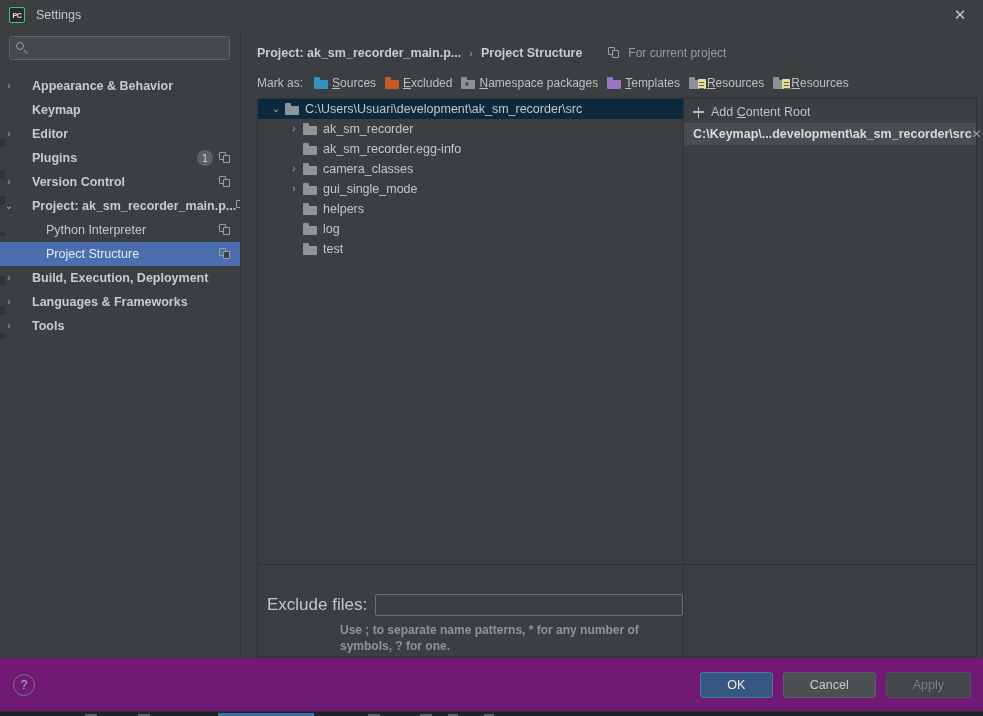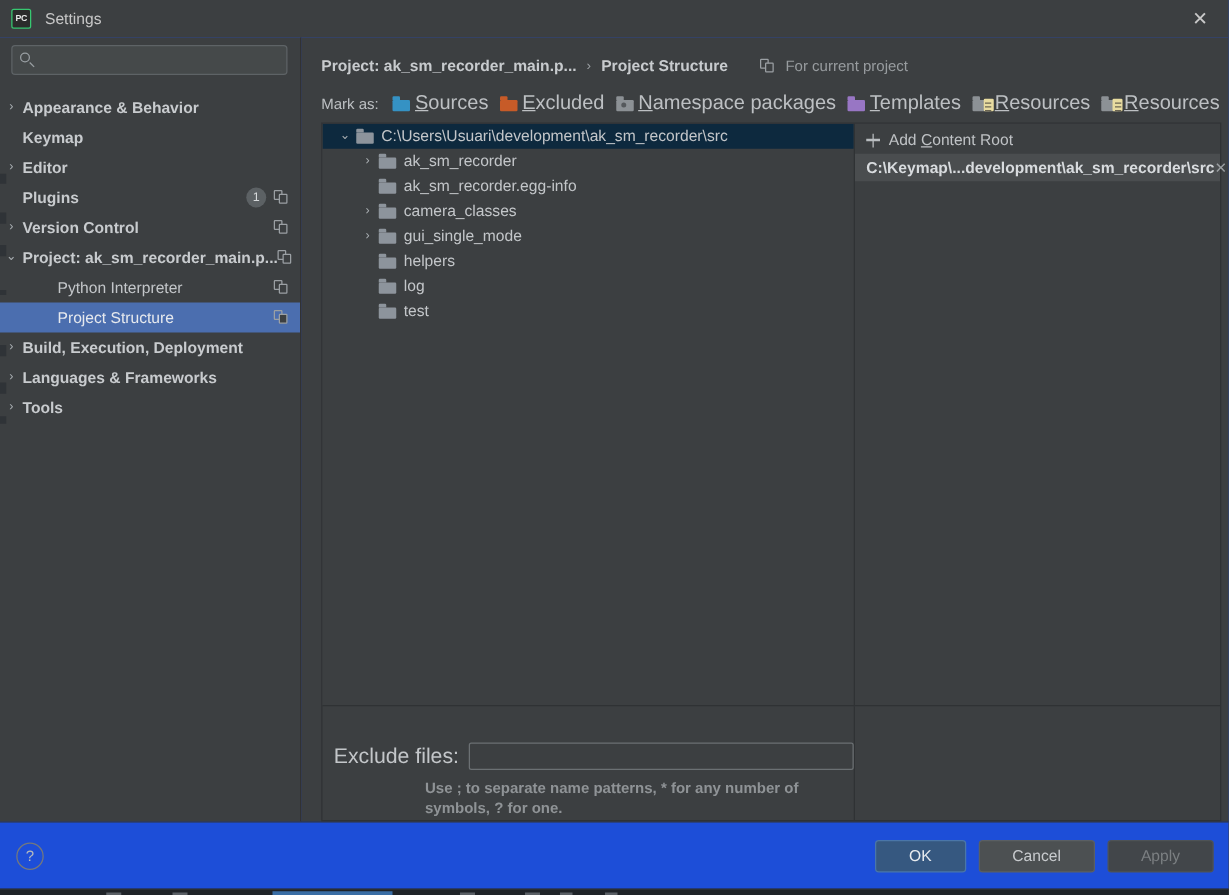--- a/index.html
+++ b/index.html
@@ -18,21 +18,21 @@
   }
   #taskbar-sliver .tb-mark { position: absolute; bottom: 0; height: 2px; background: #5b6066; }
   #taskbar-sliver .tb-active { background: #3a6ea5; height: 3px; }
 
   
   .edge-artifact { position: absolute; left: 0; width: 5px; background: #2f3337; }
 
   
   #settings-dialog {
     position: absolute; left: 0; top: 0; width: 983px; height: 711px;
-    background: #1d4ed8; display: flex; flex-direction: column;
+    background: #701a75; display: flex; flex-direction: column;
   }
 
   
   #title-bar {
     height: 30px; flex: 0 0 30px; background: #3c3f41;
     display: flex; align-items: center; padding: 0 0 0 9px; position: relative;
   }
   #app-icon {
     width: 16px; height: 16px; border: 1.5px solid #37c871; border-radius: 2px;
     background: #2b2b2b; color: #e8e8e8; font-size: 7px; font-weight: bold;
@@ -81,21 +81,21 @@
     padding-right: 6px; position: relative; cursor: default;
   }
   .nav-row.selected { background: #4b6eaf; }
   .nav-row.selected .nav-label { color: #e6e9ee; }
   .nav-arrow {
     width: 18px; flex: 0 0 18px; display: flex; align-items: center;
     justify-content: center; color: #a9aeb2; font-size: 10px; line-height: 1;
   }
   .nav-arrow.placeholder { visibility: hidden; }
   .nav-label { font-size: 12.5px; color: #c3c6c9; white-space: nowrap; }
-  .nav-row.bold .nav-label { font-weight: bold; color: #c8cbce; }
+  .nav-row.bold .nav-label { font-weight: bold; color: #c8cbce; margin-left: 14px; }
   .nav-row.child { padding-left: 0; }
   .nav-row.child .nav-label { margin-left: 28px; }
   .nav-spacer { flex: 1; }
   .badge-count {
     width: 16px; height: 16px; border-radius: 50%; background: #5c6164;
     color: #d6d9db; font-size: 10px; display: flex; align-items: center;
     justify-content: center; margin-right: 6px;
   }
   .copy-icon { width: 12px; height: 12px; position: relative; flex: 0 0 12px; margin-right: 3px; }
   .copy-icon span {
@@ -116,21 +116,21 @@
     margin-left: 26px; display: flex; align-items: center; gap: 5px;
     color: #989c9f; font-size: 12px; white-space: nowrap;
   }
 
   #markas-row {
     height: 22px; flex: 0 0 22px; display: flex; align-items: center;
     padding-left: 16px; gap: 9px; margin-top: 4px;
   }
   #markas-label { color: #bdc0c3; font-size: 12px; margin-right: 2px; }
   .markas-item { display: flex; align-items: center; gap: 4px; cursor: default; }
-  .markas-text { font-size: 16px; color: #bdc0c3; }
+  .markas-text { font-size: 12px; color: #bdc0c3; }
   .markas-text u { text-decoration-thickness: 1px; text-underline-offset: 1px; }
 
   .folder-ico { width: 14px; height: 12px; position: relative; flex: 0 0 14px; }
   .folder-ico .tab { position: absolute; left: 0; top: 0; width: 6px; height: 3px; border-radius: 1px 1px 0 0; }
   .folder-ico .body { position: absolute; left: 0; top: 2.5px; width: 14px; height: 9px; border-radius: 1px; }
   .folder-blue .tab, .folder-blue .body { background: #3592c4; }
   .folder-orange .tab, .folder-orange .body { background: #c75b28; }
   .folder-gray .tab, .folder-gray .body { background: #8c9195; }
   .folder-purple .tab, .folder-purple .body { background: #9876c4; }
   .ns-dot { position: absolute; left: 4px; top: 5px; width: 4px; height: 4px; border-radius: 50%; background: #55595c; }

